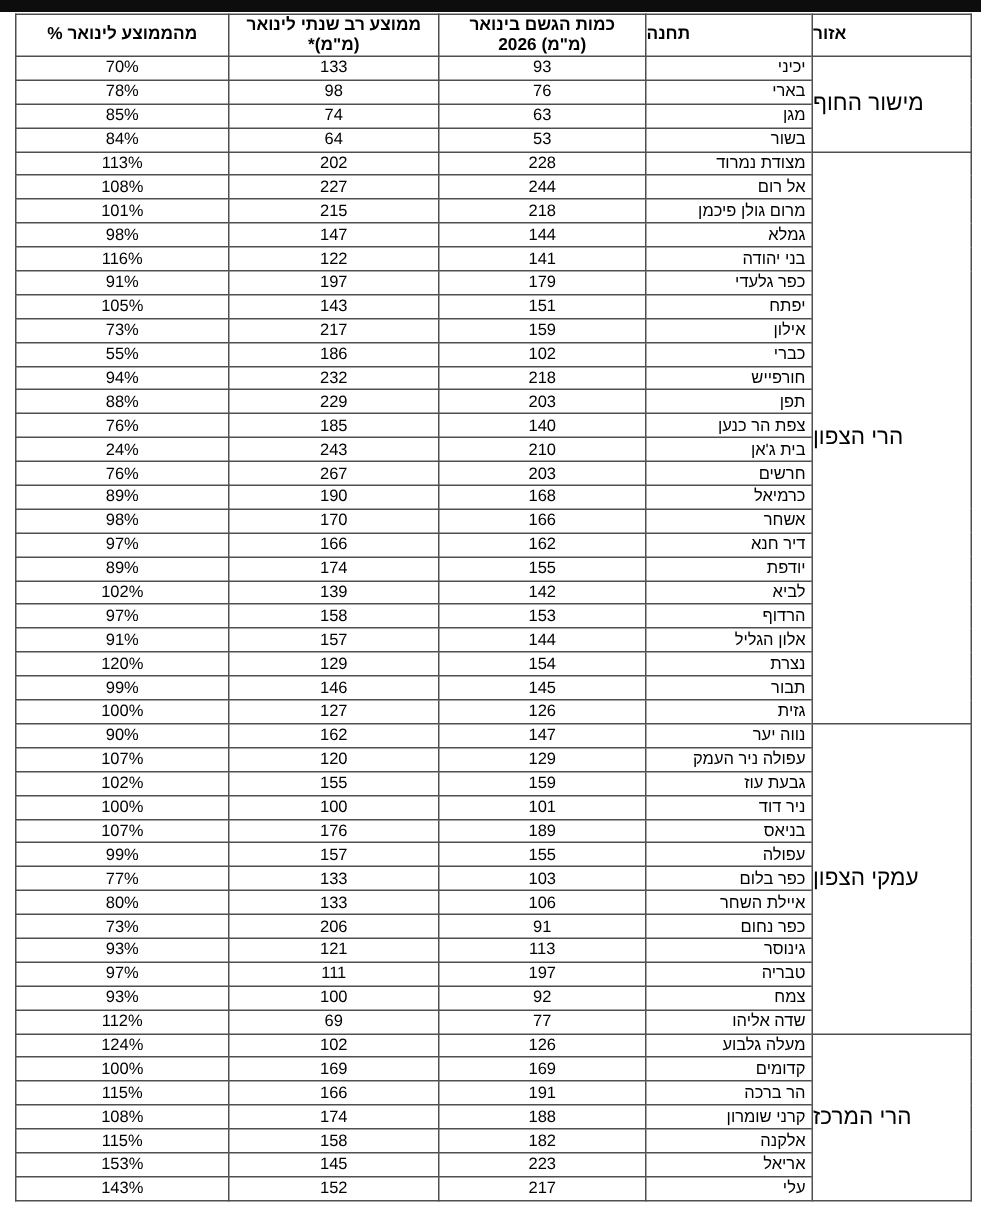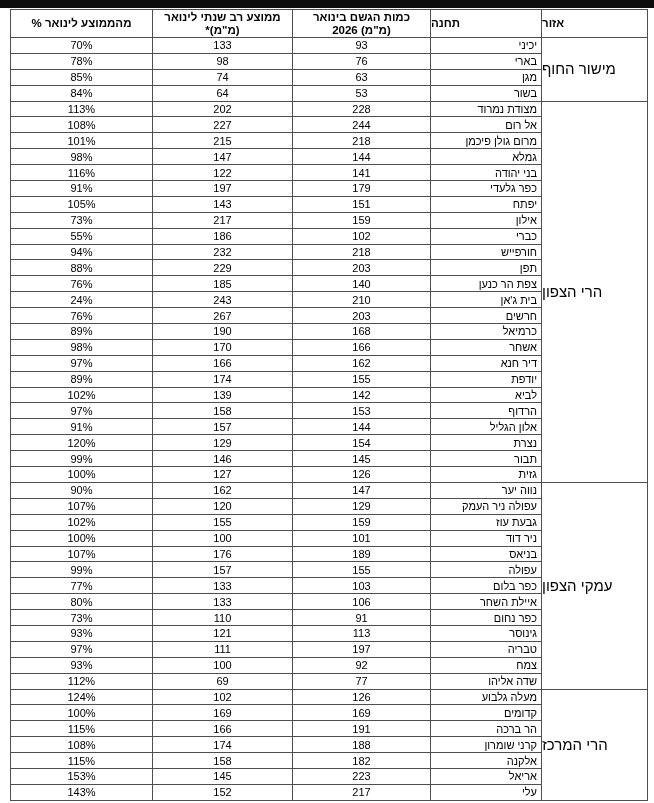--- a/index.html
+++ b/index.html
@@ -277,21 +277,21 @@
         </tr>
         <tr>
           <td class="station-cell">איילת השחר</td>
           <td class="rain-cell">106</td>
           <td class="avg-cell">133</td>
           <td class="pct-cell">80%</td>
         </tr>
         <tr>
           <td class="station-cell">כפר נחום</td>
           <td class="rain-cell">91</td>
-          <td class="avg-cell">110</td>
+          <td class="avg-cell">206</td>
           <td class="pct-cell">73%</td>
         </tr>
         <tr>
           <td class="station-cell">גינוסר</td>
           <td class="rain-cell">113</td>
           <td class="avg-cell">121</td>
           <td class="pct-cell">93%</td>
         </tr>
         <tr>
           <td class="station-cell">טבריה</td>

